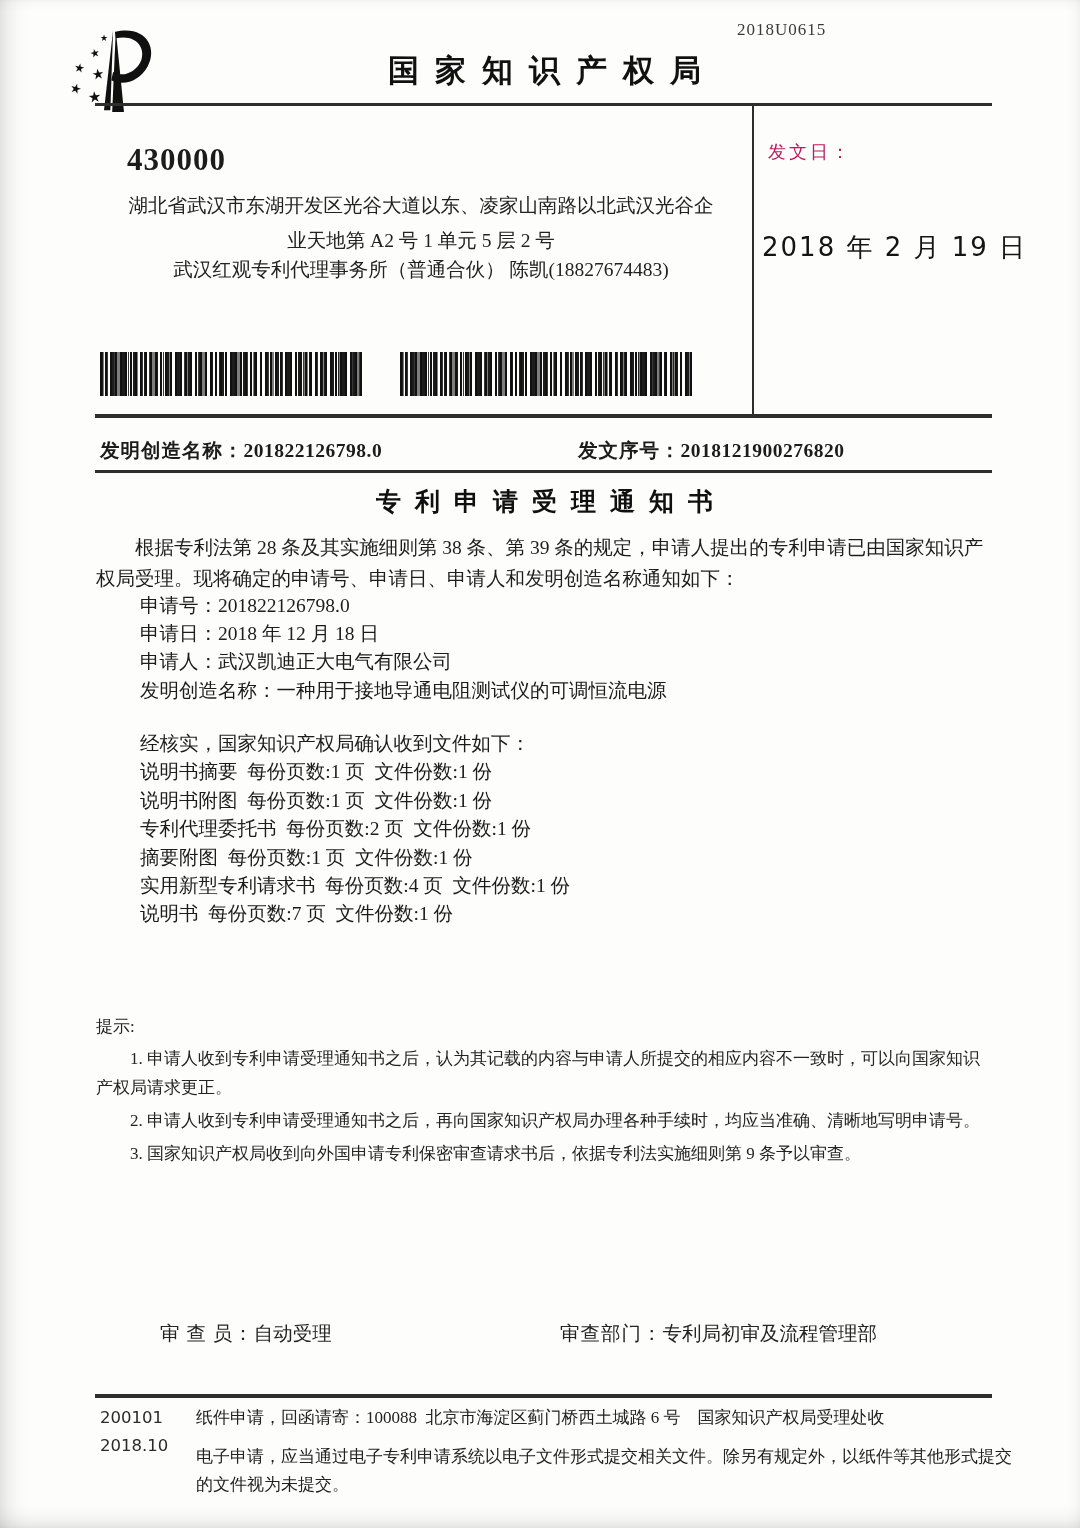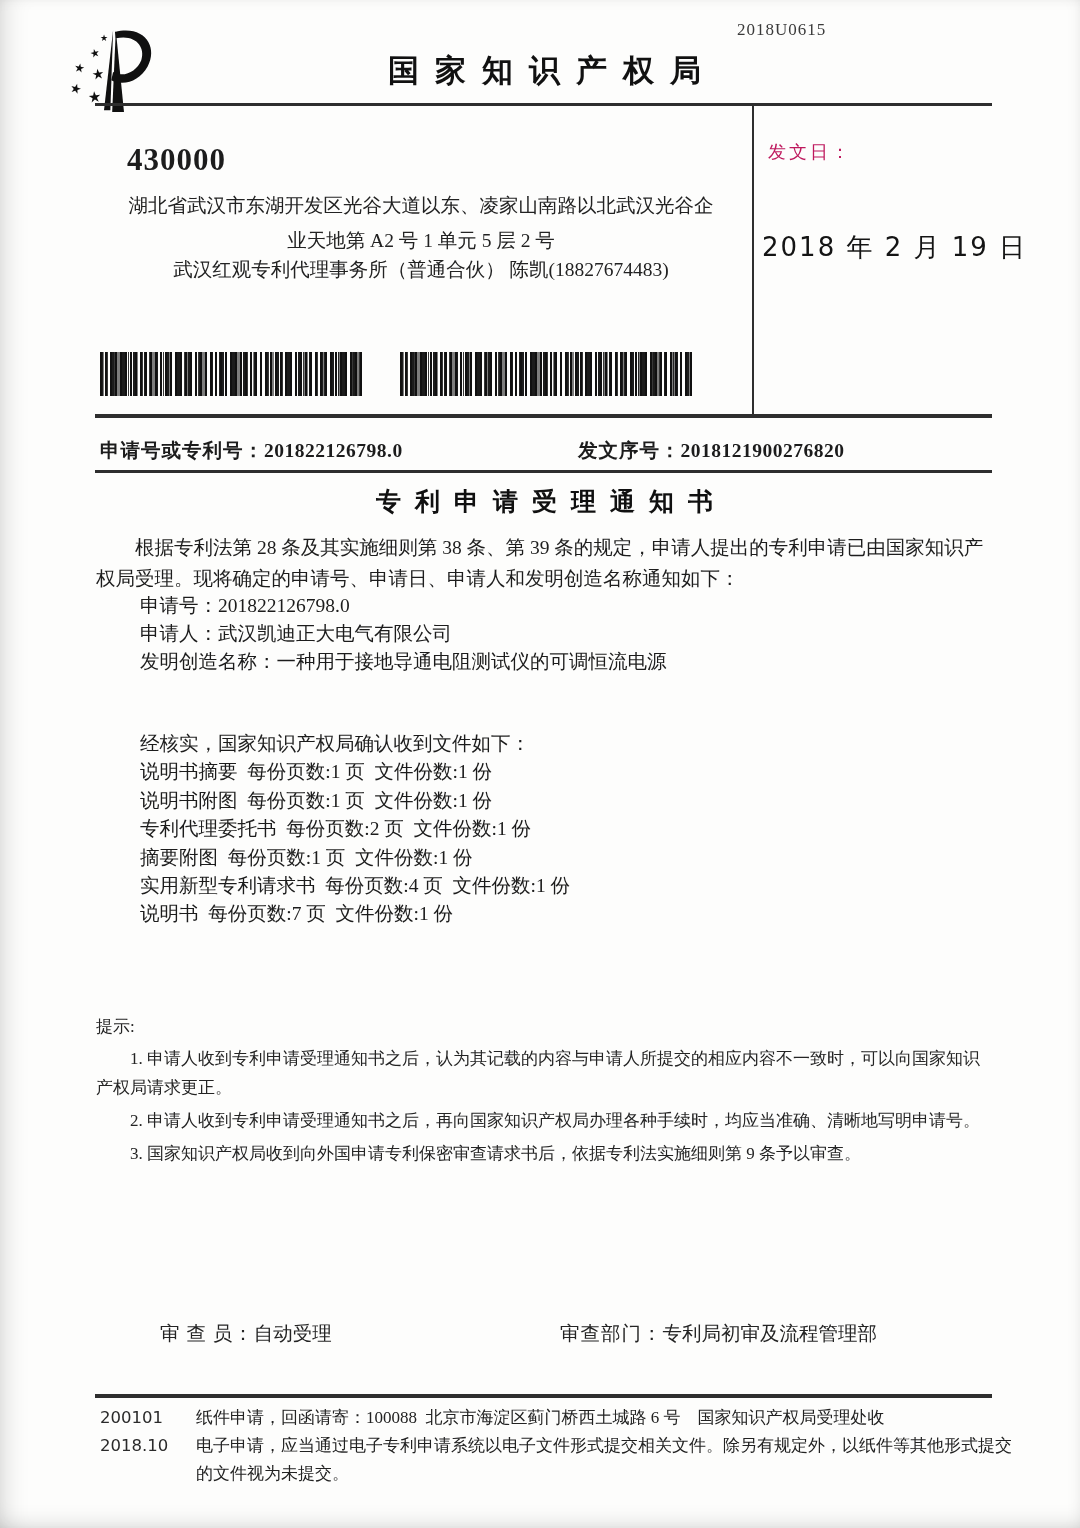--- a/index.html
+++ b/index.html
@@ -100,21 +100,21 @@
   .sig-examiner { left: 160px; }
   .sig-dept { left: 560px; }
   .sig-label { letter-spacing: 1px; }
 
   
   .footer-codes { left: 100px; top: 1404px; width: 90px; font-size: 16.5px; color: #2a2a2a;
                   font-family: "DejaVu Sans", "Liberation Sans", sans-serif; }
   .footer-codes .code { line-height: 28px; display: block; }
   .footer-text { left: 196px; top: 1404px; width: 816px; font-size: 17px; color: #222; }
   .footer-text .line1 { line-height: 28px; white-space: pre-wrap; }
-  .footer-text .line2 { line-height: 28px; }
+  .footer-text .line2 { line-height: 28px; margin-top: 11px; }
 </style>
 </head>
 <body>
 
 <div class="page">
 
   <div class="abs doc-code">2018U0615</div>
 
   <div class="abs logo">
     <svg width="100" height="96" viewBox="0 0 110 100">
@@ -146,31 +146,32 @@
   <div class="abs issue-date">2018 年 2 月 19 日</div>
 
   <div class="abs barcode barcode-1">
       <div class="barcode-inner"></div>
     </div>
   <div class="abs barcode barcode-2">
       <div class="barcode-inner"></div>
     </div>
 
   <div class="abs ref-row ref-app">
-    <span class="ref-label">申请号或专利号：</span><span class="ref-value">201822126798.0</span>
+    <span class="ref-label">发明创造名称：</span><span class="ref-value">201822126798.0</span>
   </div>
   <div class="abs ref-row ref-serial">
     <span class="ref-label">发文序号：</span><span class="ref-value">2018121900276820</span>
   </div>
 
   <div class="abs notice-title">专利申请受理通知书</div>
   <div class="abs intro">根据专利法第 28 条及其实施细则第 38 条、第 39 条的规定，申请人提出的专利申请已由国家知识产权局受理。现将确定的申请号、申请日、申请人和发明创造名称通知如下：</div>
 
   <div class="abs field-list">
     <div class="row">申请号：201822126798.0</div>
+    <div class="row">申请日：2018 年 12 月 18 日</div>
     <div class="row">申请人：武汉凯迪正大电气有限公司</div>
     <div class="row">发明创造名称：一种用于接地导通电阻测试仪的可调恒流电源</div>
   </div>
 
   <div class="abs doc-block">
     <div class="row">经核实，国家知识产权局确认收到文件如下：</div>
     <div class="row">说明书摘要  每份页数:1 页  文件份数:1 份</div>
     <div class="row">说明书附图  每份页数:1 页  文件份数:1 份</div>
     <div class="row">专利代理委托书  每份页数:2 页  文件份数:1 份</div>
     <div class="row">摘要附图  每份页数:1 页  文件份数:1 份</div>

